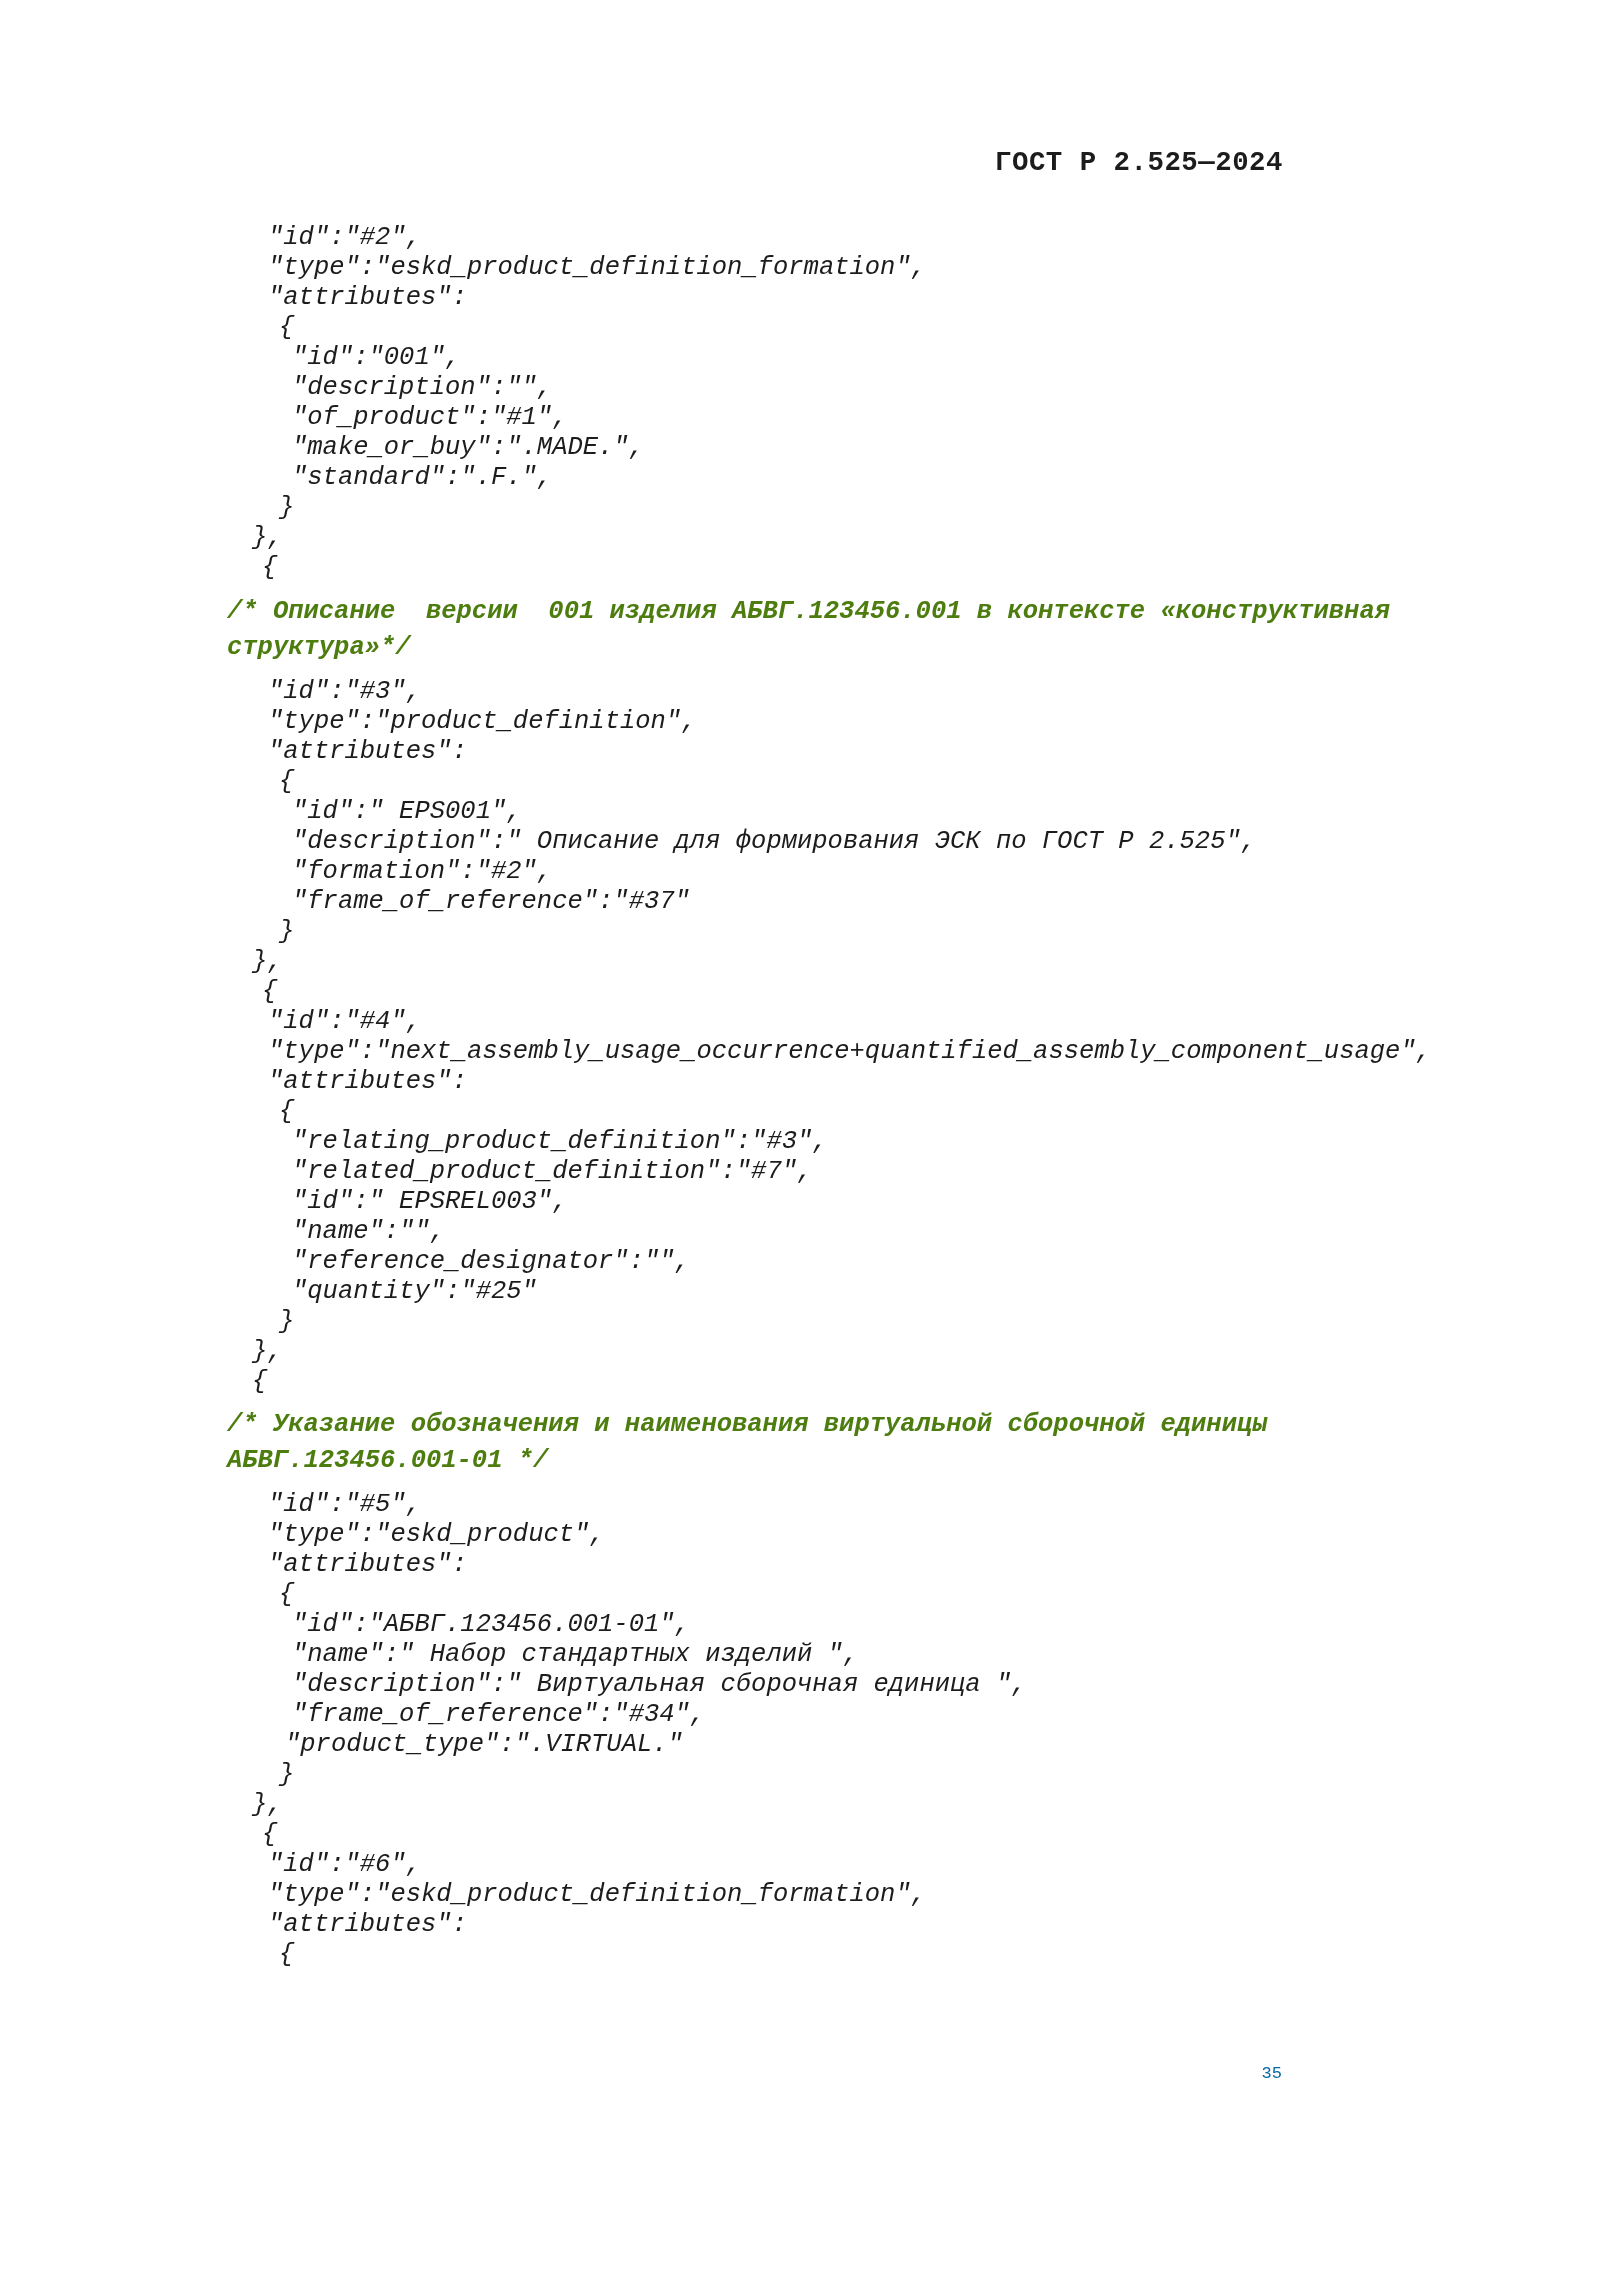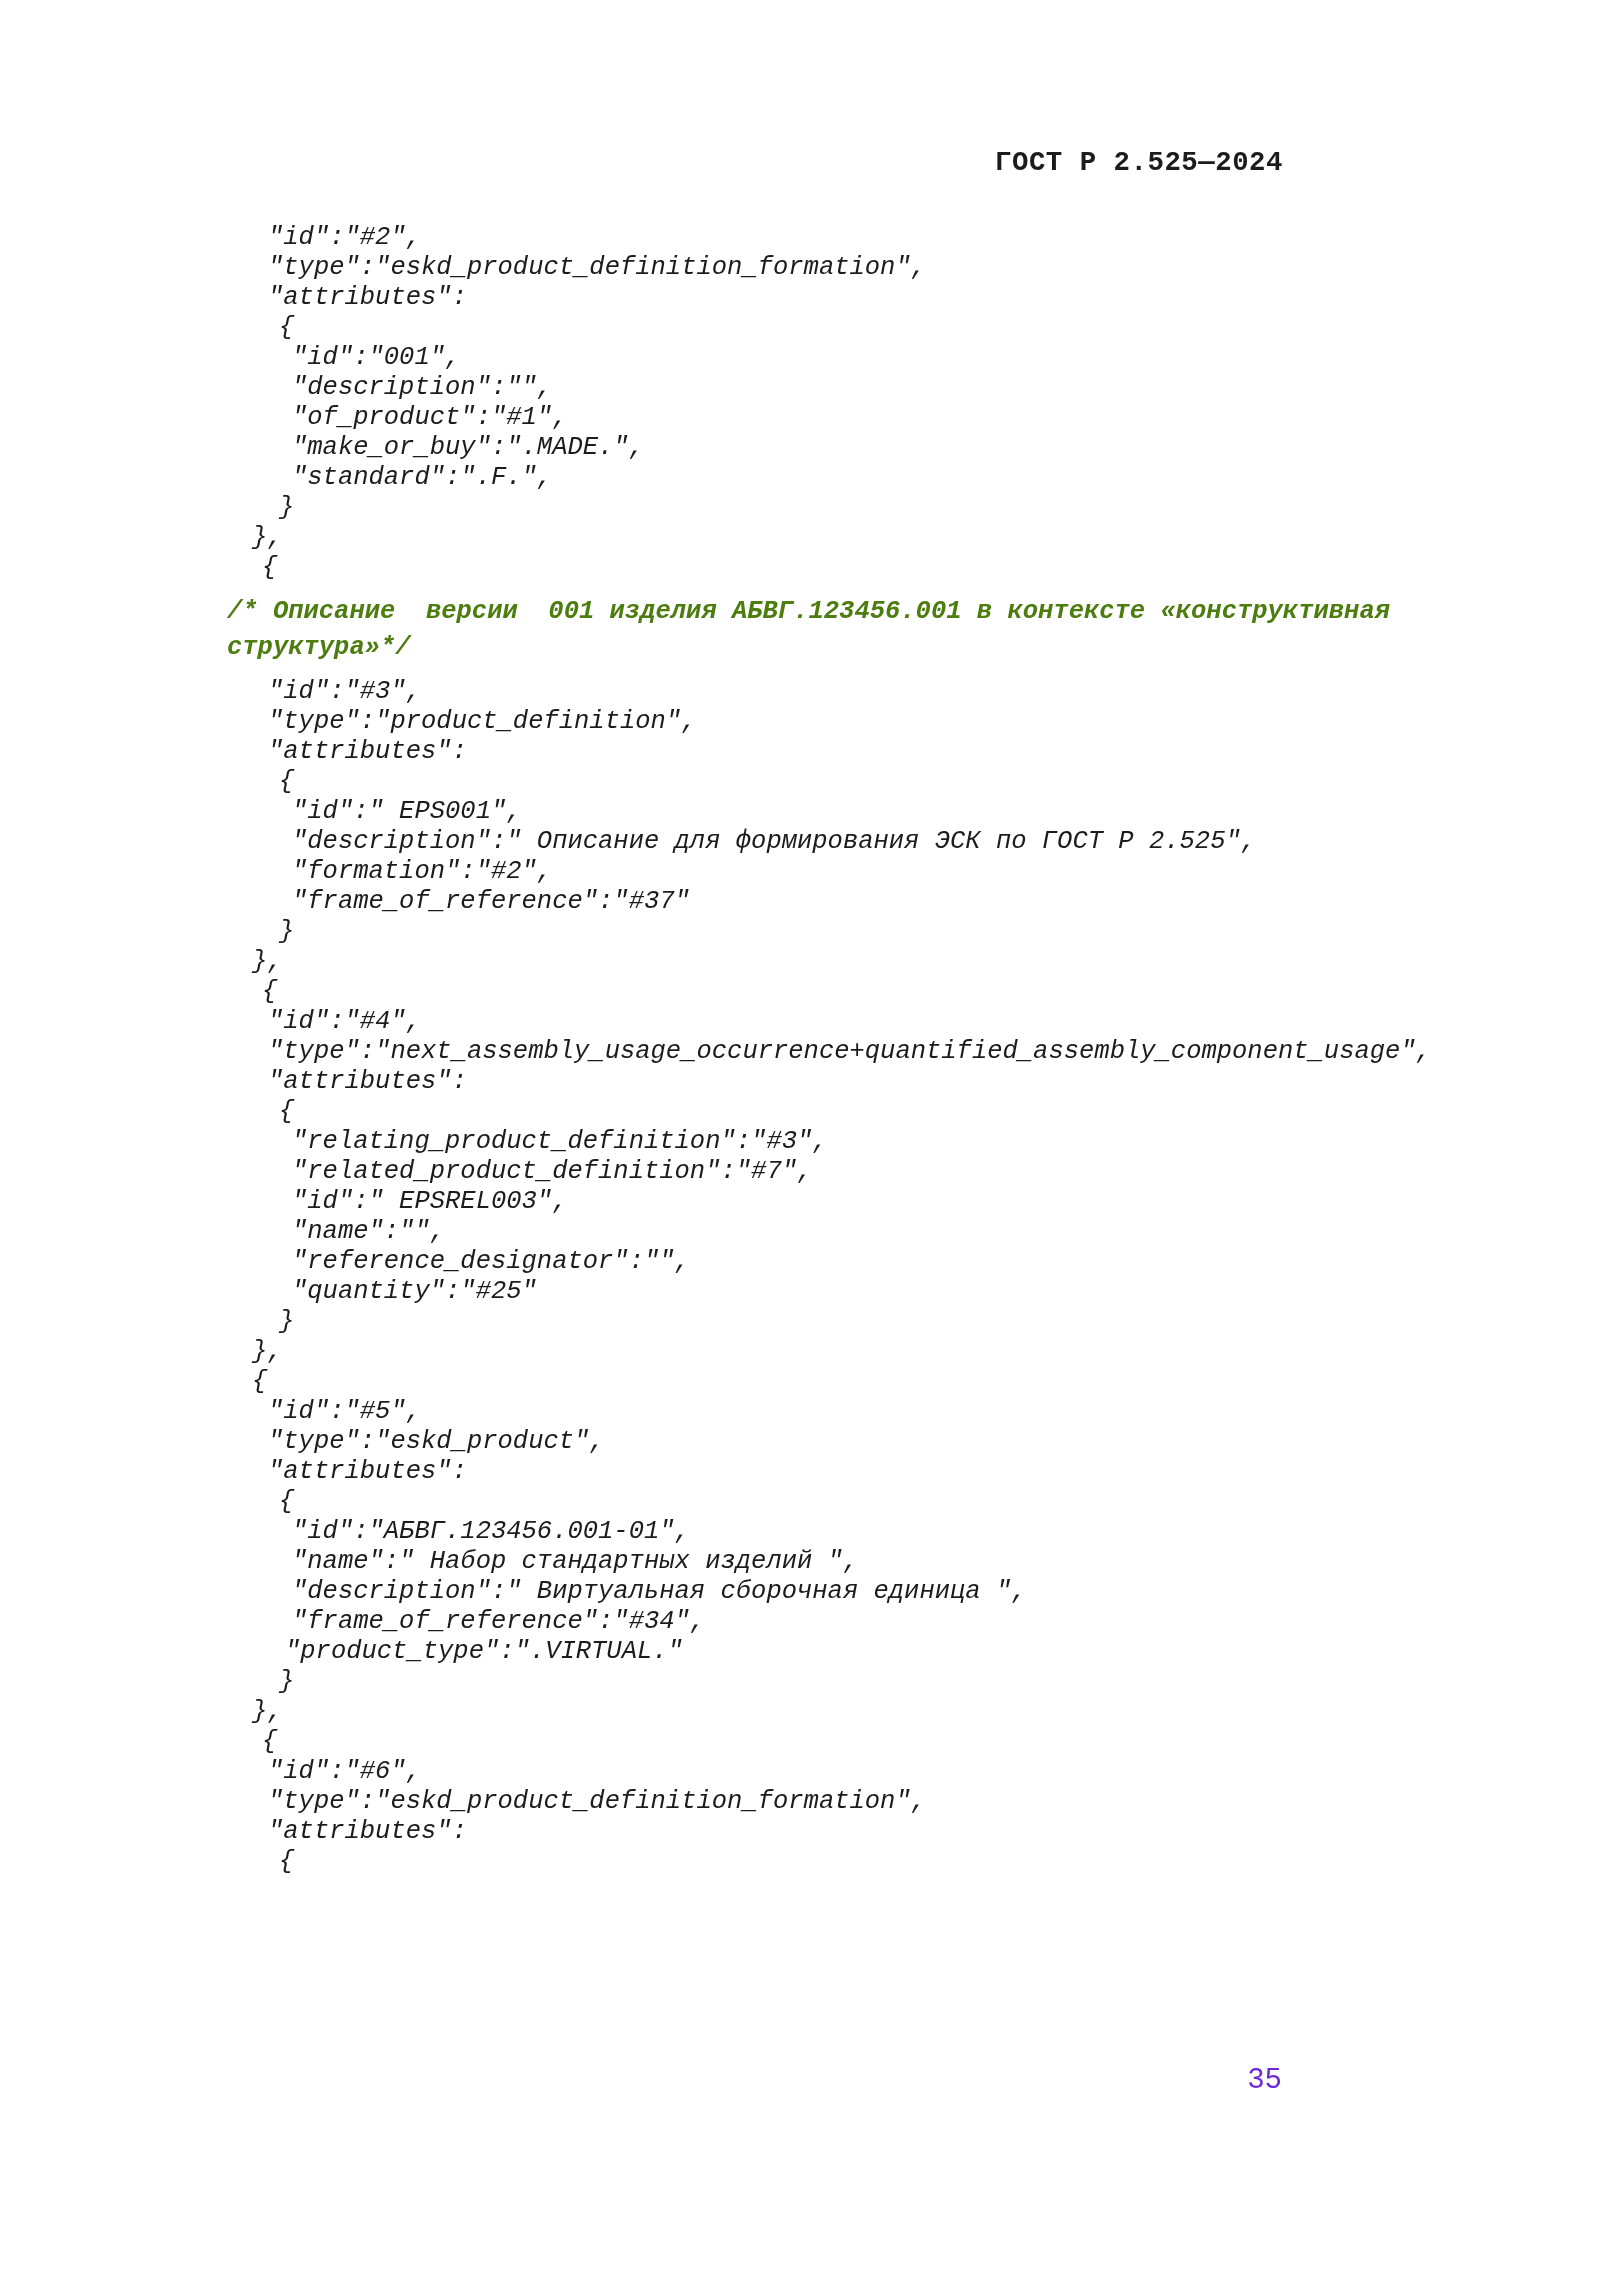--- a/index.html
+++ b/index.html
@@ -61,22 +61,22 @@
   }
   .comment-line.jline {
     white-space: normal;
     text-align: justify;
     text-align-last: justify;
   }
   .page-number {
     position: absolute;
     top: 2064px;
     right: 154px;
-    font-size: 29px;
-    color: #6d28d9;
+    font-size: 17px;
+    color: #0369a1;
   }
 </style>
 </head>
 <body>
 
 <div class="page">
   <div class="page-header">ГОСТ Р 2.525—2024</div>
 
   <div class="listing">
       <div class="code-block">
@@ -117,20 +117,23 @@
         <div class="code-line i3">"relating_product_definition":"#3",</div>
         <div class="code-line i3">"related_product_definition":"#7",</div>
         <div class="code-line i3">"id":" EPSREL003",</div>
         <div class="code-line i3">"name":"",</div>
         <div class="code-line i3">"reference_designator":"",</div>
         <div class="code-line i3">"quantity":"#25"</div>
         <div class="code-line i2">}</div>
         <div class="code-line i0">},</div>
         <div class="code-line i0">{</div>
       </div>
+      <div class="comment">
+        <div class="comment-line first">/* Указание обозначения и наименования виртуальной сборочной единицы АБВГ.123456.001-01 */</div>
+      </div>
       <div class="code-block">
         <div class="code-line i1">"id":"#5",</div>
         <div class="code-line i1">"type":"eskd_product",</div>
         <div class="code-line i1">"attributes":</div>
         <div class="code-line i2">{</div>
         <div class="code-line i3">"id":"АБВГ.123456.001-01",</div>
         <div class="code-line i3">"name":" Набор стандартных изделий ",</div>
         <div class="code-line i3">"description":" Виртуальная сборочная единица ",</div>
         <div class="code-line i3">"frame_of_reference":"#34",</div>
         <div class="code-line i3b">"product_type":".VIRTUAL."</div>

